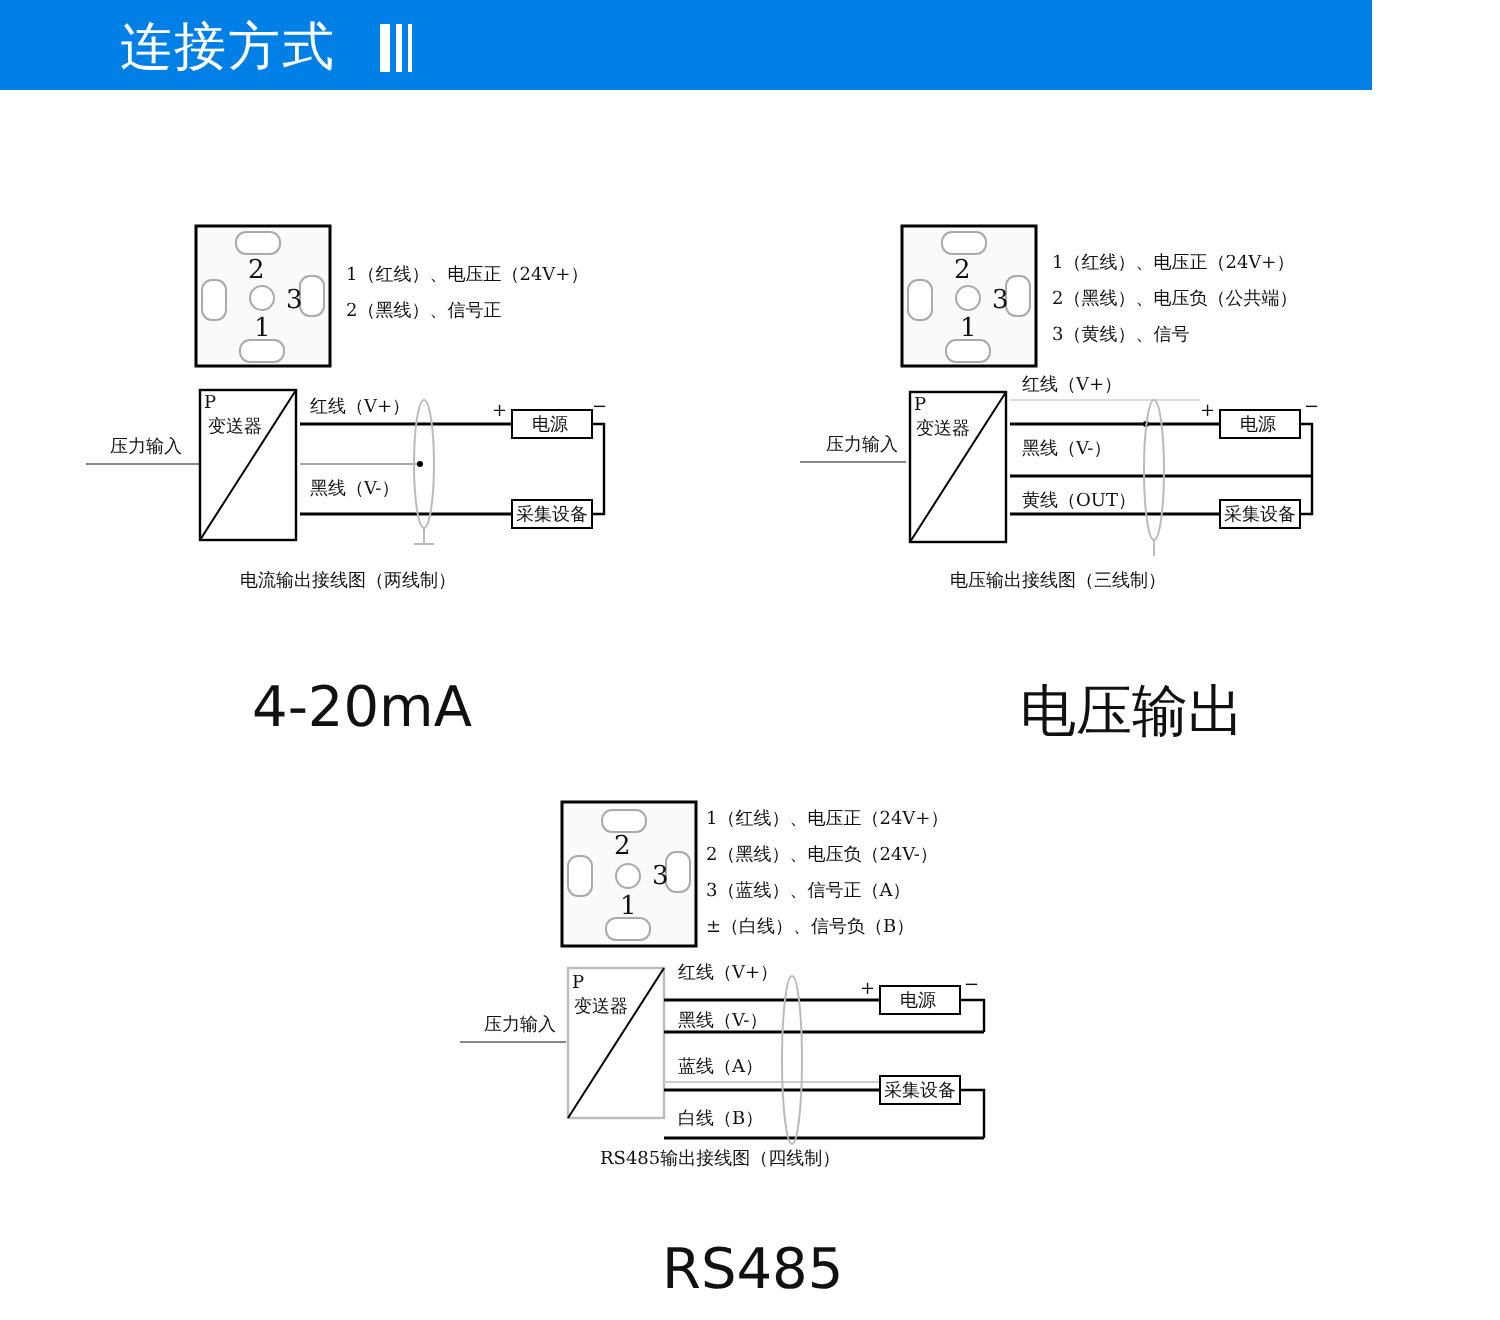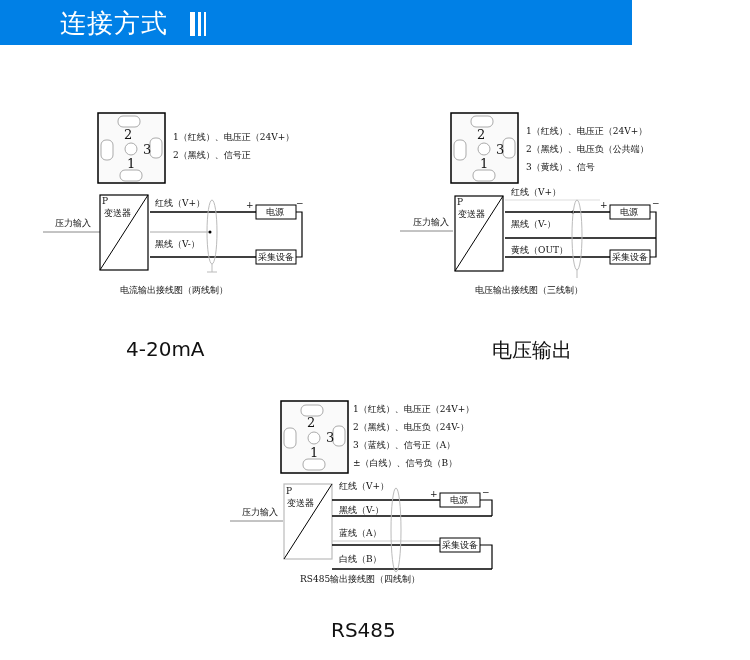--- a/index.html
+++ b/index.html
@@ -1,21 +1,21 @@
 <!DOCTYPE html>
 <html><head>
 <meta charset="utf-8">
 <style>
   html,body{margin:0;padding:0;background:#fff;}
   body{width:750px;height:660px;position:relative;overflow:hidden;font-family:"DejaVu Sans",sans-serif;}
-  .header{position:absolute;left:0;top:0;width:604px;height:45px;background:#0080e6;padding-left:28px;}
+  .header{position:absolute;left:0;top:0;width:686px;height:45px;background:#0080e6;}
   .header-title{position:absolute;left:60px;top:6px;font-size:26px;color:#fff;letter-spacing:1px;font-family:"DejaVu Sans",sans-serif;}
   .bars{position:absolute;left:190px;top:12px;height:24px;}
   .bars span{position:absolute;top:0;height:24px;background:#fff;}
-  .caption{position:absolute;font-size:20px;color:#111;font-family:"DejaVu Sans",sans-serif;}
+  .caption{position:absolute;font-size:28px;color:#111;font-family:"DejaVu Sans",sans-serif;}
   svg text{font-family:"DejaVu Serif",serif;font-size:9px;fill:#111;}
   svg .num{font-size:13px;font-family:"DejaVu Serif",serif;}
   .diagram{position:absolute;}
 </style>
 </head>
 <body>
 
 <div class="header">
   <div class="header-title">连接方式</div>
   <div class="bars">
@@ -105,21 +105,21 @@
   <text x="600" y="208">+</text>
   <text x="652" y="206">−</text>
   <rect x="610" y="205" width="40" height="14" fill="#fff" stroke="#000"></rect>
   <text x="620" y="215">电源</text>
   <rect x="610" y="250" width="40" height="14" fill="#fff" stroke="#000"></rect>
   <text x="612" y="260">采集设备</text>
   <polyline points="650,212 656,212 656,238" fill="none" stroke="#000" stroke-width="1.2"></polyline>
   <polyline points="650,257 656,257 656,238" fill="none" stroke="#000" stroke-width="1.2"></polyline>
   <text x="475" y="293">电压输出接线图（三线制）</text>
 </svg>
-<div class="caption" style="left:492px;top:337px;text-align:center;">电压输出</div>
+<div class="caption" style="left:510px;top:337px;text-align:center;">电压输出</div>
 
 <svg class="diagram" style="left:200px;top:395px;" width="350" height="200" viewBox="200 395 350 200">
   <g>
     <rect x="281" y="401" width="67" height="72" fill="#fafafa" stroke="#000" stroke-width="1.5"></rect>
     <rect x="301" y="405" width="22" height="11" rx="5" fill="#fff" stroke="#aaa"></rect>
     <rect x="284" y="428" width="12" height="20" rx="5" fill="#fff" stroke="#aaa"></rect>
     <rect x="333" y="426" width="12" height="20" rx="5" fill="#fff" stroke="#aaa"></rect>
     <rect x="303" y="459" width="22" height="11" rx="5" fill="#fff" stroke="#aaa"></rect>
     <circle cx="314" cy="438" r="6" fill="#fff" stroke="#aaa"></circle>
     <text class="num" x="307" y="427">2</text>

